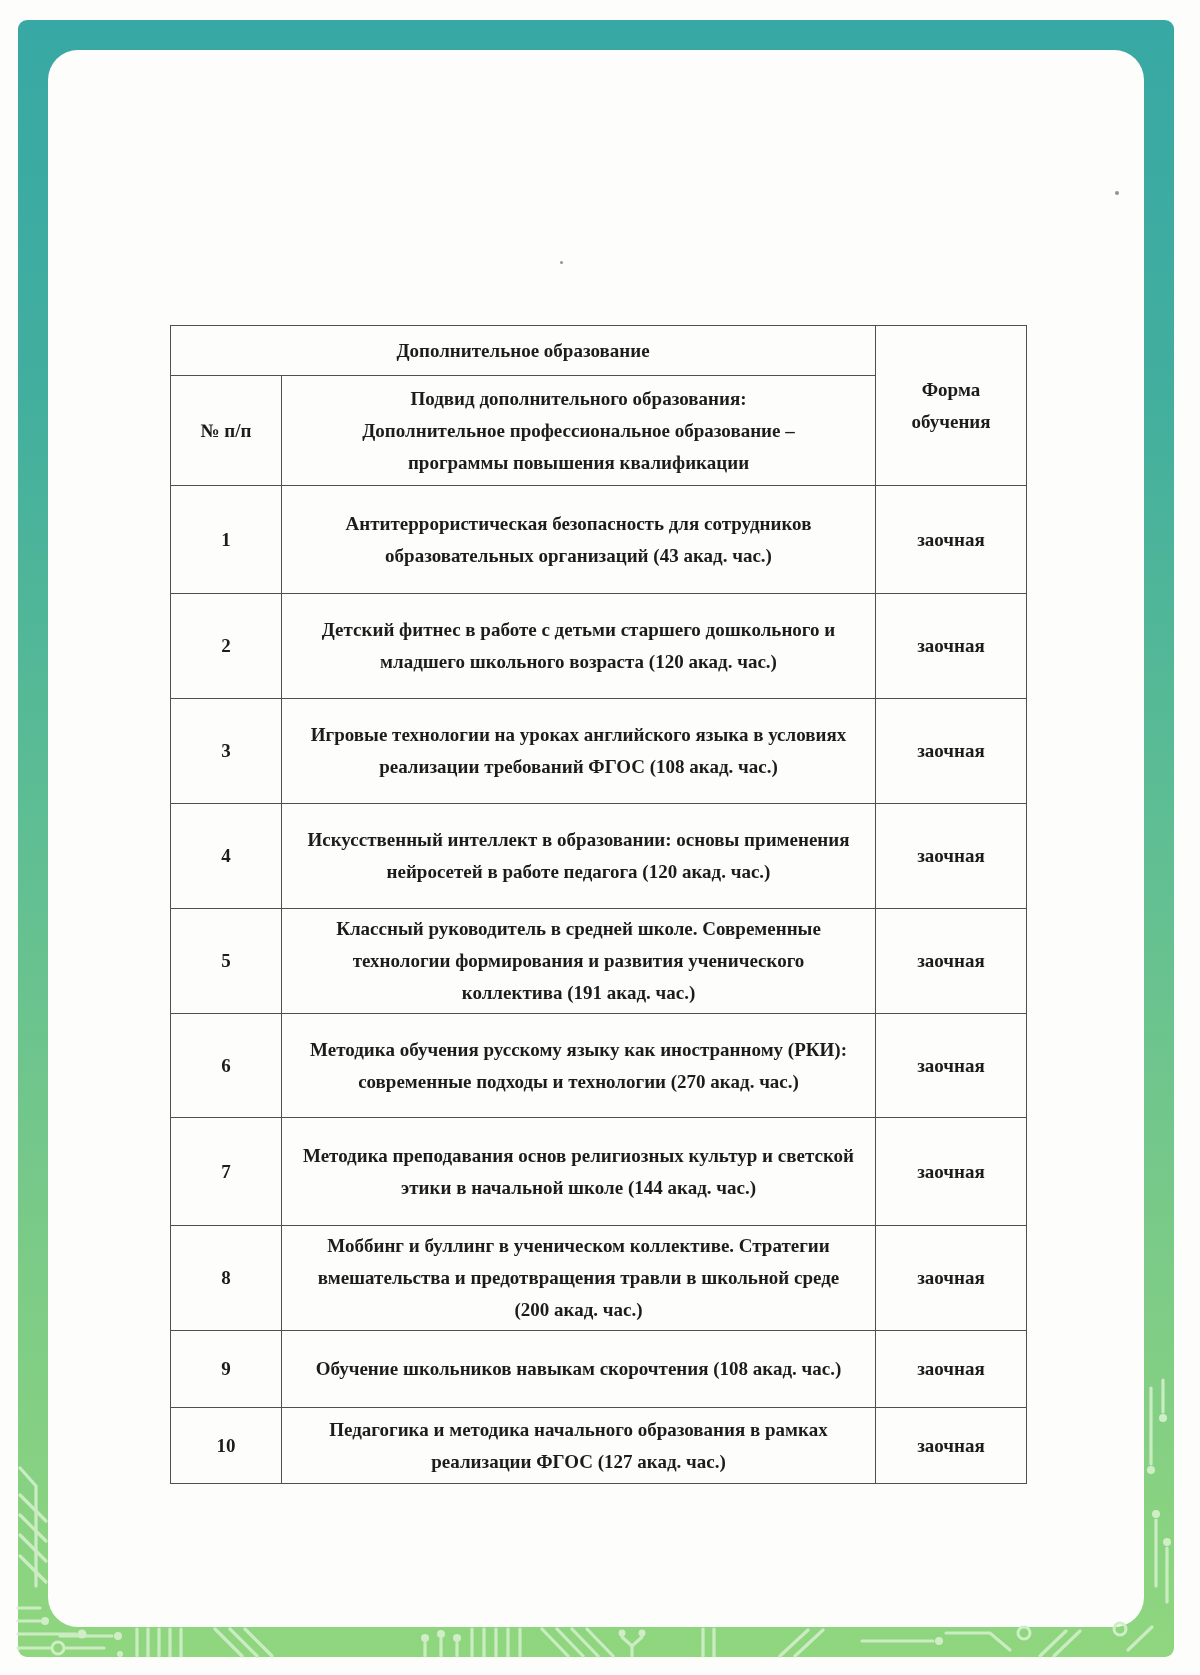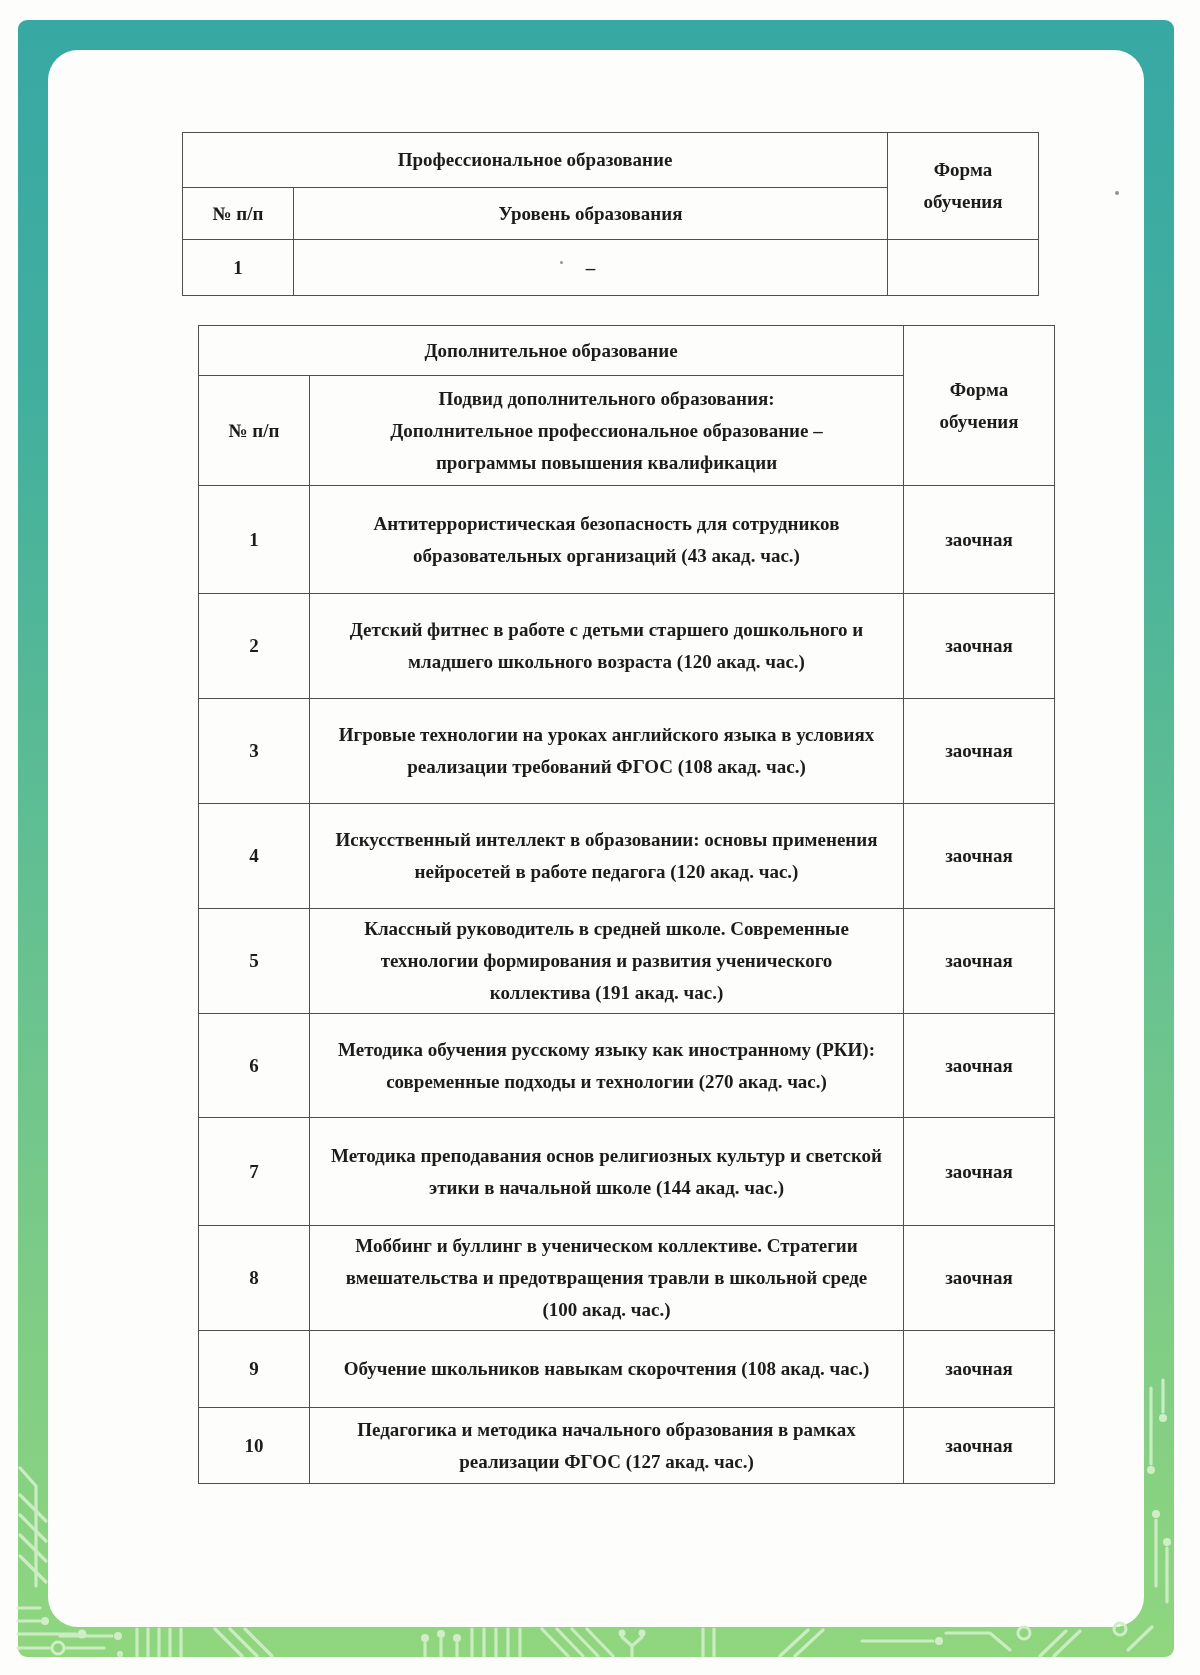--- a/index.html
+++ b/index.html
@@ -31,21 +31,21 @@
     border:1px solid #4f4f4f;
     text-align:center;vertical-align:middle;
     font-size:19px;line-height:32px;
     padding:2px 18px;
   }
   .doc-table td.cell-num{padding:2px 4px;}
   .doc-table td.cell-form{padding:2px 6px;}
   .tt{font-size:20px;}
   .preline{white-space:pre-line;}
   #t1{left:182px;top:132px;width:856px;height:163px;}
-  #t2{left:198px;top:325px;width:856px;height:1158px;font-family:Liberation Serif, serif;}
+  #t2{left:170px;top:325px;width:856px;height:1158px;font-family:Liberation Serif, serif;}
   .speck{position:absolute;background:#6f6f6f;border-radius:50%;opacity:.75;}
   .s1{left:560px;top:261px;width:3px;height:3px;}
   .s2{left:1115px;top:191px;width:4px;height:4px;}
 </style>
 </head>
 <body>
 
 <div class="page">
 
   <div class="frame">
@@ -120,42 +120,20 @@
       <circle cx="1156" cy="1514" r="4"></circle>
         <circle cx="1167" cy="1542" r="4"></circle>
     </g>
     <g stroke="#cfeec6" stroke-width="3" fill="none">
       <circle cx="58" cy="1648" r="6"></circle>
       <circle cx="1024" cy="1633" r="6"></circle>
       <circle cx="1120" cy="1629" r="6"></circle>
     </g>
   </svg>
 
-  <table class="doc-table" id="t1">
-    <colgroup>
-        <col style="width:111px">
-        <col style="width:594px">
-        <col style="width:151px">
-      </colgroup>
-    <tbody>
-        <tr style="height:55px">
-      <td colspan="2" class="tt">Профессиональное образование</td>
-      <td rowspan="2" class="cell-form">Форма обучения</td>
-    </tr>
-    <tr style="height:52px">
-      <td class="cell-num">№ п/п</td>
-      <td>Уровень образования</td>
-    </tr>
-    <tr style="height:56px">
-      <td class="cell-num">1</td>
-      <td>–</td>
-      <td class="cell-form"></td>
-    </tr>
-  </tbody>
-    </table>
 
   <table class="doc-table" id="t2">
     <colgroup>
         <col style="width:111px">
         <col style="width:594px">
         <col style="width:151px">
       </colgroup>
     <tbody>
         <tr style="height:50px">
       <td colspan="2" class="tt">Дополнительное образование</td>
@@ -197,21 +175,21 @@
       <td>Методика обучения русскому языку как иностранному (РКИ): современные подходы и технологии (270 акад. час.)</td>
       <td class="cell-form">заочная</td>
     </tr>
     <tr style="height:108px">
       <td class="cell-num">7</td>
       <td>Методика преподавания основ религиозных культур и светской этики в начальной школе (144 акад. час.)</td>
       <td class="cell-form">заочная</td>
     </tr>
     <tr style="height:105px">
       <td class="cell-num">8</td>
-      <td>Моббинг и буллинг в ученическом коллективе. Стратегии вмешательства и предотвращения травли в школьной среде (100 акад. час.)</td>
+      <td>Моббинг и буллинг в ученическом коллективе. Стратегии вмешательства и предотвращения травли в школьной среде (200 акад. час.)</td>
       <td class="cell-form">заочная</td>
     </tr>
     <tr style="height:77px">
       <td class="cell-num">9</td>
       <td>Обучение школьников навыкам скорочтения (108 акад. час.)</td>
       <td class="cell-form">заочная</td>
     </tr>
     <tr style="height:76px">
       <td class="cell-num">10</td>
       <td>Педагогика и методика начального образования в рамках реализации ФГОС (127 акад. час.)</td>

